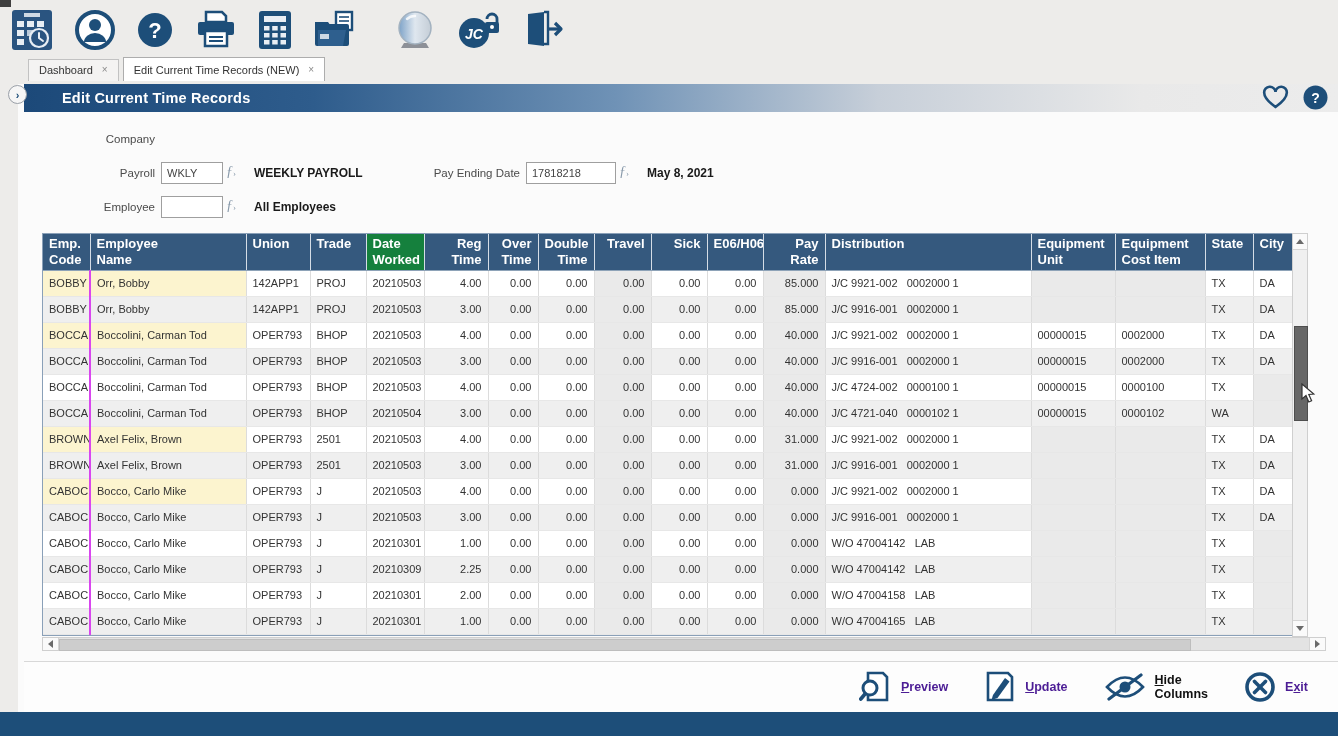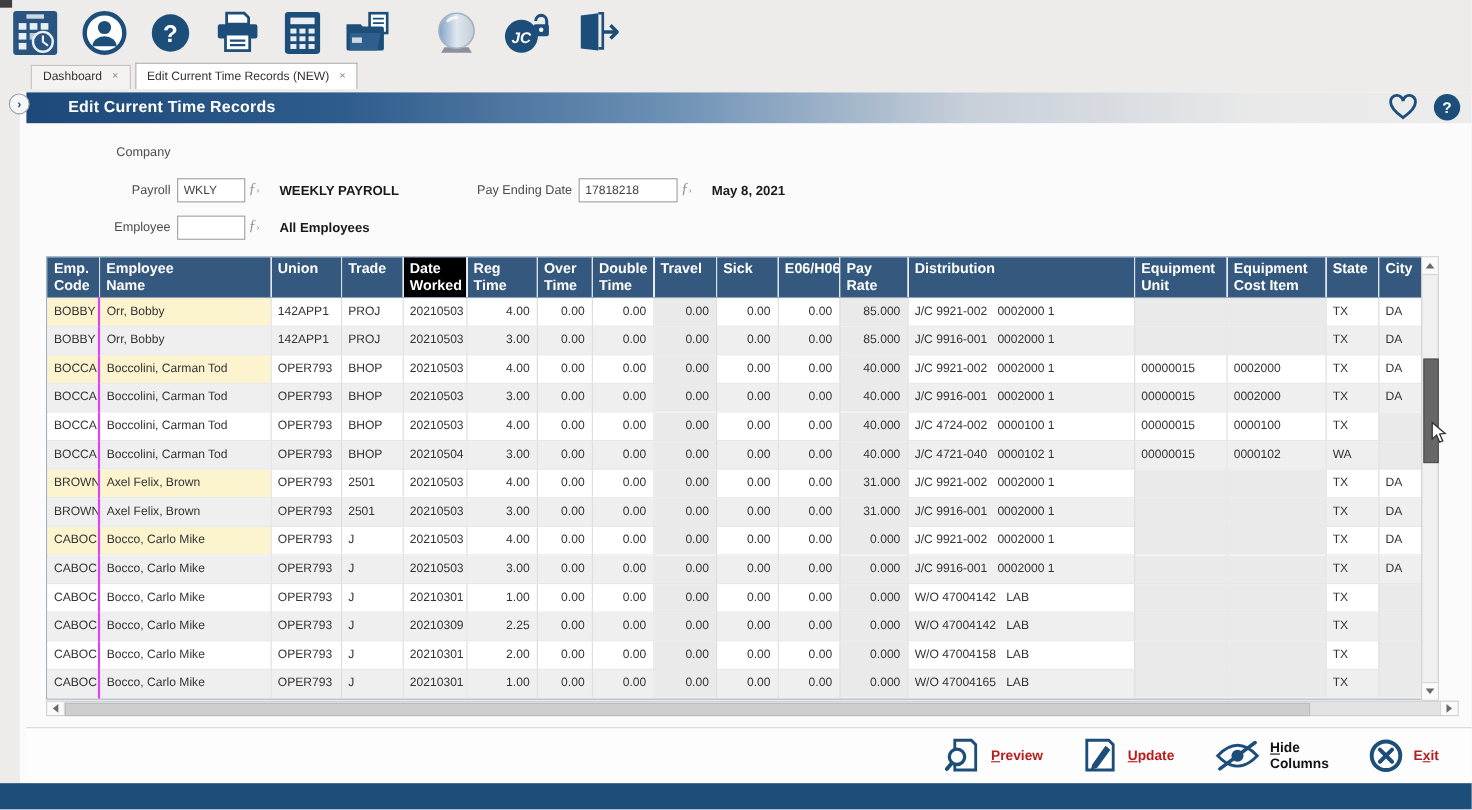--- a/index.html
+++ b/index.html
@@ -38,22 +38,22 @@
   .lookup{position:absolute;font-family:"Liberation Serif",serif;font-style:italic;
     color:#8899aa;font-size:14px;line-height:22px;cursor:pointer;}
   .lookup small{font-size:9px;font-style:normal;}
   .bold-val{position:absolute;font-size:12px;font-weight:bold;color:#1a1a1a;line-height:22px;}
   
   .grid-wrap{position:absolute;left:24px;top:149px;border:1px solid #8aa0b8;background:#fff;}
   #grid{border-collapse:collapse;table-layout:fixed;width:1250px;}
   #grid th{background:#35597e;color:#fff;font-weight:bold;font-size:13px;text-align:left;
     vertical-align:top;padding:2px 6px;border-right:1px solid #d5dde6;border-bottom:1px solid #8ea3b8;overflow:hidden;}
   #grid th div{line-height:16px;white-space:nowrap;}
-  #grid th.sel{background:#000000;}
-  #grid th.al-right{text-align:left;}
+  #grid th.sel{background:#15803d;}
+  #grid th.al-right{text-align:right;}
   #grid td{font-size:11px;color:#333;padding:0 6px;height:25px;line-height:25px;
     border-right:1px solid #dcdcdc;border-bottom:1px solid #e7e7e7;overflow:hidden;white-space:pre;background:#fff;}
   #grid tr.even td{background:#efefef;}
   #grid td.al-right{text-align:right;}
   #grid td.band{background:#eaeaea !important;}
   #grid td.hl{background:#fcf4cf !important;}
   #grid td:first-child{border-right:2px solid #d946ef;}
   .w-emp_code{width:47px}.w-name{width:156px}.w-union{width:64px}.w-trade{width:56px}
   .w-date{width:58px}.w-reg{width:64px}.w-over{width:50px}.w-dbl{width:56px}
   .w-travel{width:57px}.w-sick{width:56px}.w-e06{width:56px}.w-rate{width:62px}
@@ -72,21 +72,21 @@
   .vthumb{position:absolute;left:1px;top:92px;width:12px;height:93px;background:#676767;border:1px solid #4e4e4e;cursor:grab;}
   .hscroll{position:absolute;left:24px;top:553px;width:1284px;height:14px;background:#e3e3e3;border:1px solid #cfcfcf;box-sizing:border-box;}
   .hscroll .harrow{position:absolute;top:0;width:15px;height:12px;background:#fafafa;display:flex;align-items:center;justify-content:center;cursor:pointer;}
   .hscroll .harrow.left{left:0;border-right:1px solid #d5d5d5;}
   .hscroll .harrow.right{right:0;border-left:1px solid #d5d5d5;}
   .hthumb{position:absolute;left:16px;top:1px;height:10px;width:1130px;background:#cdcdcd;border:1px solid #bdbdbd;cursor:grab;}
   
   .btnrow{position:absolute;left:6px;right:0;top:577px;height:50px;border-top:1px solid #d8d8d8;
     display:flex;align-items:center;justify-content:flex-end;gap:36px;padding-right:30px;background:#fdfdfd;}
   .fbtn{display:flex;align-items:center;gap:9px;cursor:pointer;}
-  .fbtn .lbl{font-size:12.5px;font-weight:bold;color:#b91c1c;}
+  .fbtn .lbl{font-size:12.5px;font-weight:bold;color:#4c1d95;}
   .fbtn .lbl2{font-size:12.5px;font-weight:bold;color:#111;line-height:14px;}
   .hot{text-decoration:underline;}
   .footerbar{position:absolute;left:0;bottom:0;width:1338px;height:24px;background:#1d4e79;}
   
   .cursor{position:absolute;left:1301px;top:383px;pointer-events:none;}
 </style>
 </head>
 <body>
 
 <div class="corner-artifact"></div>

